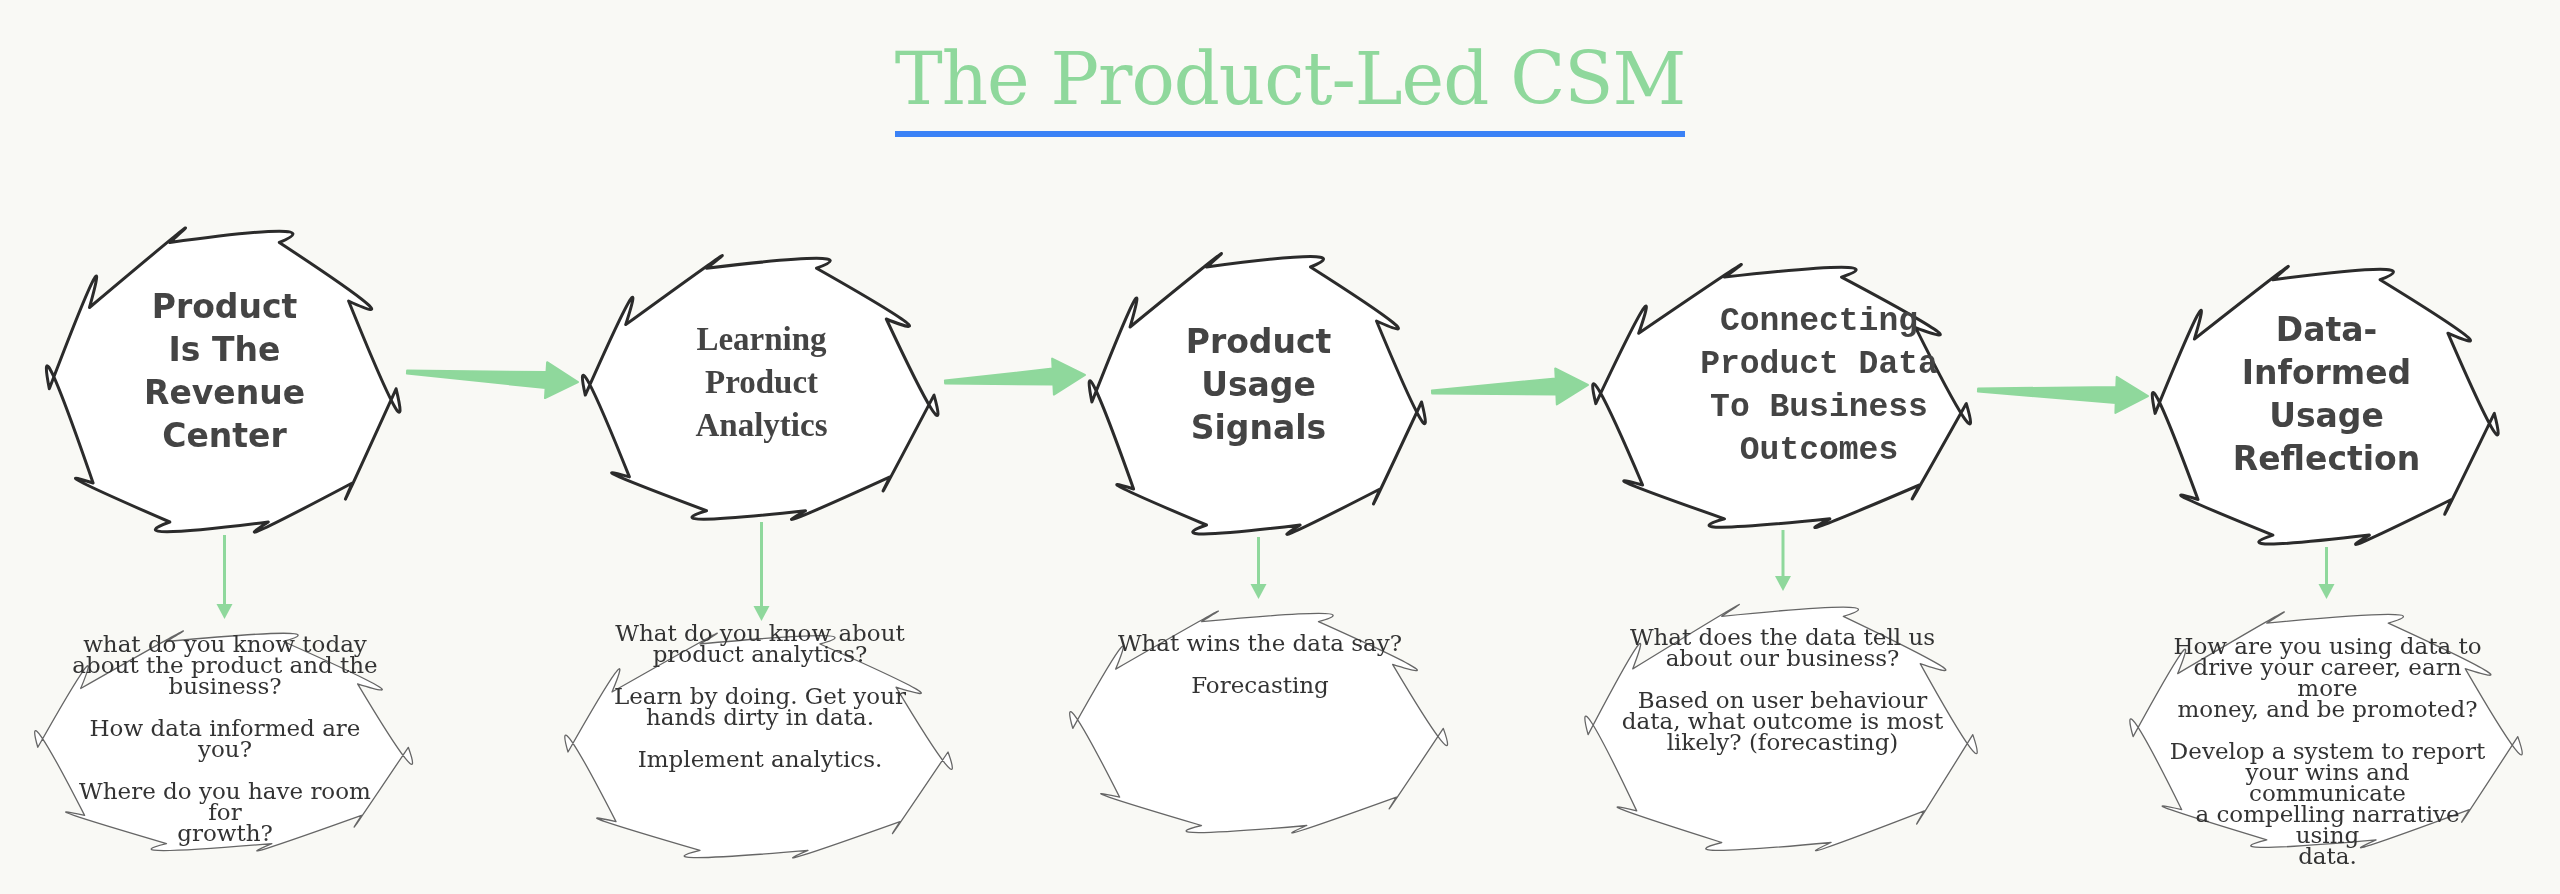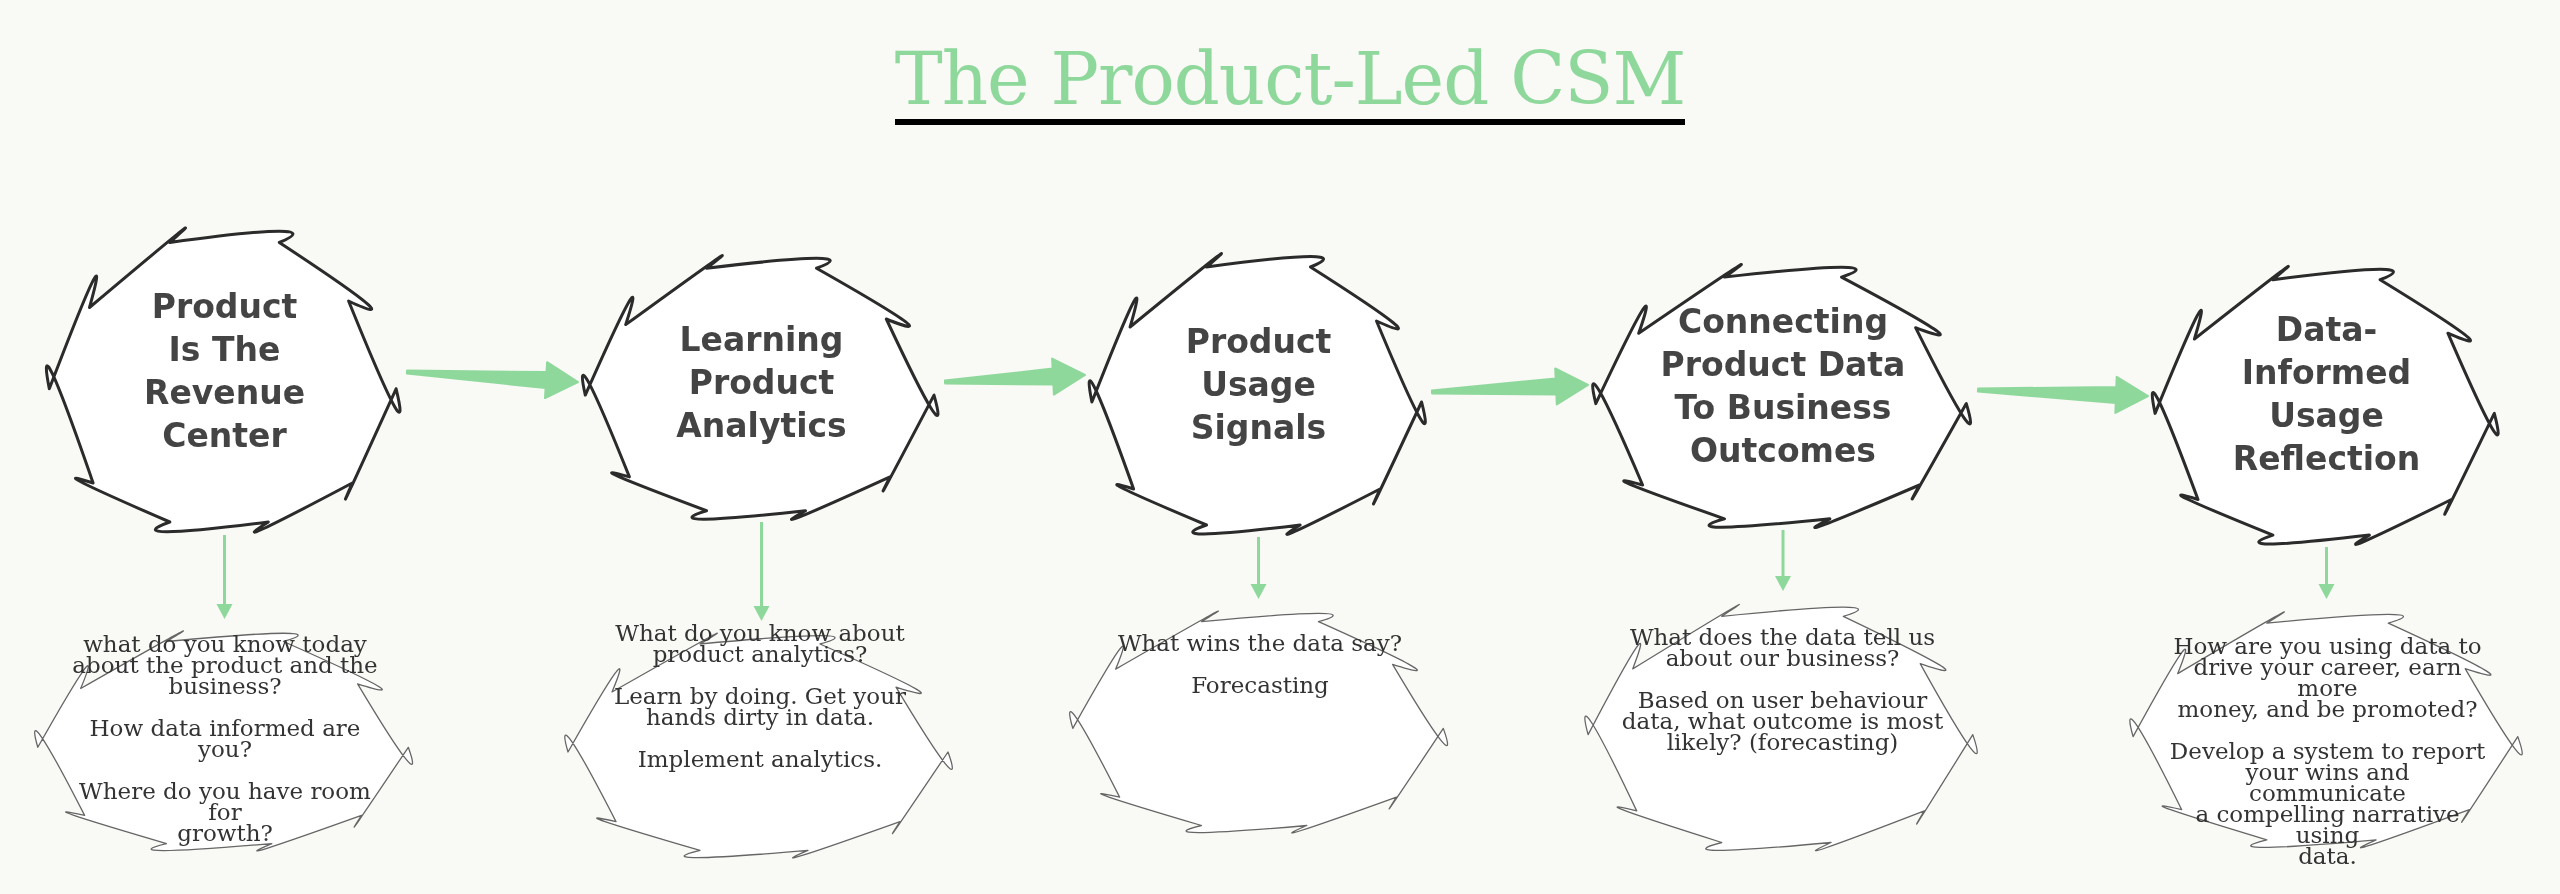--- a/index.html
+++ b/index.html
@@ -13,22 +13,22 @@
   .title {
     position: absolute; left: 0; top: 34px; width: 2580px;
     text-align: center;
     font-family: "DejaVu Serif", serif;
     font-size: 72px; line-height: 90px;
     color: #8fd89c;
     letter-spacing: -1px;
   }
   .title span {
     display: inline-block;
-    border-bottom: 6px solid #000000;
-    padding-bottom: 0px;
+    border-bottom: 6px solid #3b82f6;
+    padding-bottom: 12px;
     line-height: 80px;
   }
   .main-label {
     position: absolute;
     text-align: center;
     font-family: "DejaVu Sans", sans-serif;
     font-weight: bold;
     font-size: 33px;
     line-height: 43px;
     color: #444444;
@@ -87,27 +87,27 @@
       <path d="M2177.7,673.6 Q2327.5,585.4 2266.8,623.2 Q2449.0,605.6 2388.3,623.2 Q2542.2,693.8 2465.2,668.6 Q2538.1,794.6 2517.8,736.6 Q2440.9,855.0 2469.3,809.7 Q2319.4,865.1 2376.1,839.9 Q2206.0,855.0 2266.8,839.9 Q2116.9,794.6 2181.7,809.7 Q2116.9,678.6 2133.1,736.6 Q2206.0,603.0 2177.7,673.6 Z" fill="#ffffff" stroke="#666666" stroke-width="1.3" stroke-linejoin="round"></path>
     </g>
 </svg>
 
 <div class="title"><span>The Product-Led CSM</span></div>
 
 <div id="main-0" class="main-label" style="left: 42px; width: 365px; top: 285px;">Product
 Is The
 Revenue
 Center</div>
-<div id="main-1" class="main-label" style="left: 578px; width: 367px; top: 318px;">Learning
+<div id="main-1" class="main-label" style="left: 578px; width: 367px; top: 318px; font-family: Liberation Serif, serif;">Learning
 Product
 Analytics</div>
 <div id="main-2" class="main-label" style="left: 1085px; width: 347px; top: 320px;">Product
 Usage
 Signals</div>
-<div id="main-3" class="main-label" style="left: 1588px; width: 390px; top: 300px;">Connecting
+<div id="main-3" class="main-label" style="left: 1624px; width: 390px; top: 300px; font-family: Liberation Mono, monospace;">Connecting
 Product Data
 To Business
 Outcomes</div>
 <div id="main-4" class="main-label" style="left: 2148px; width: 357px; top: 308px;">Data-
 Informed
 Usage
 Reflection</div>
 
 <div id="sub-0" class="sub-label" style="left: 70px; width: 310px; top: 634px;">what do you know today
 about the product and the

